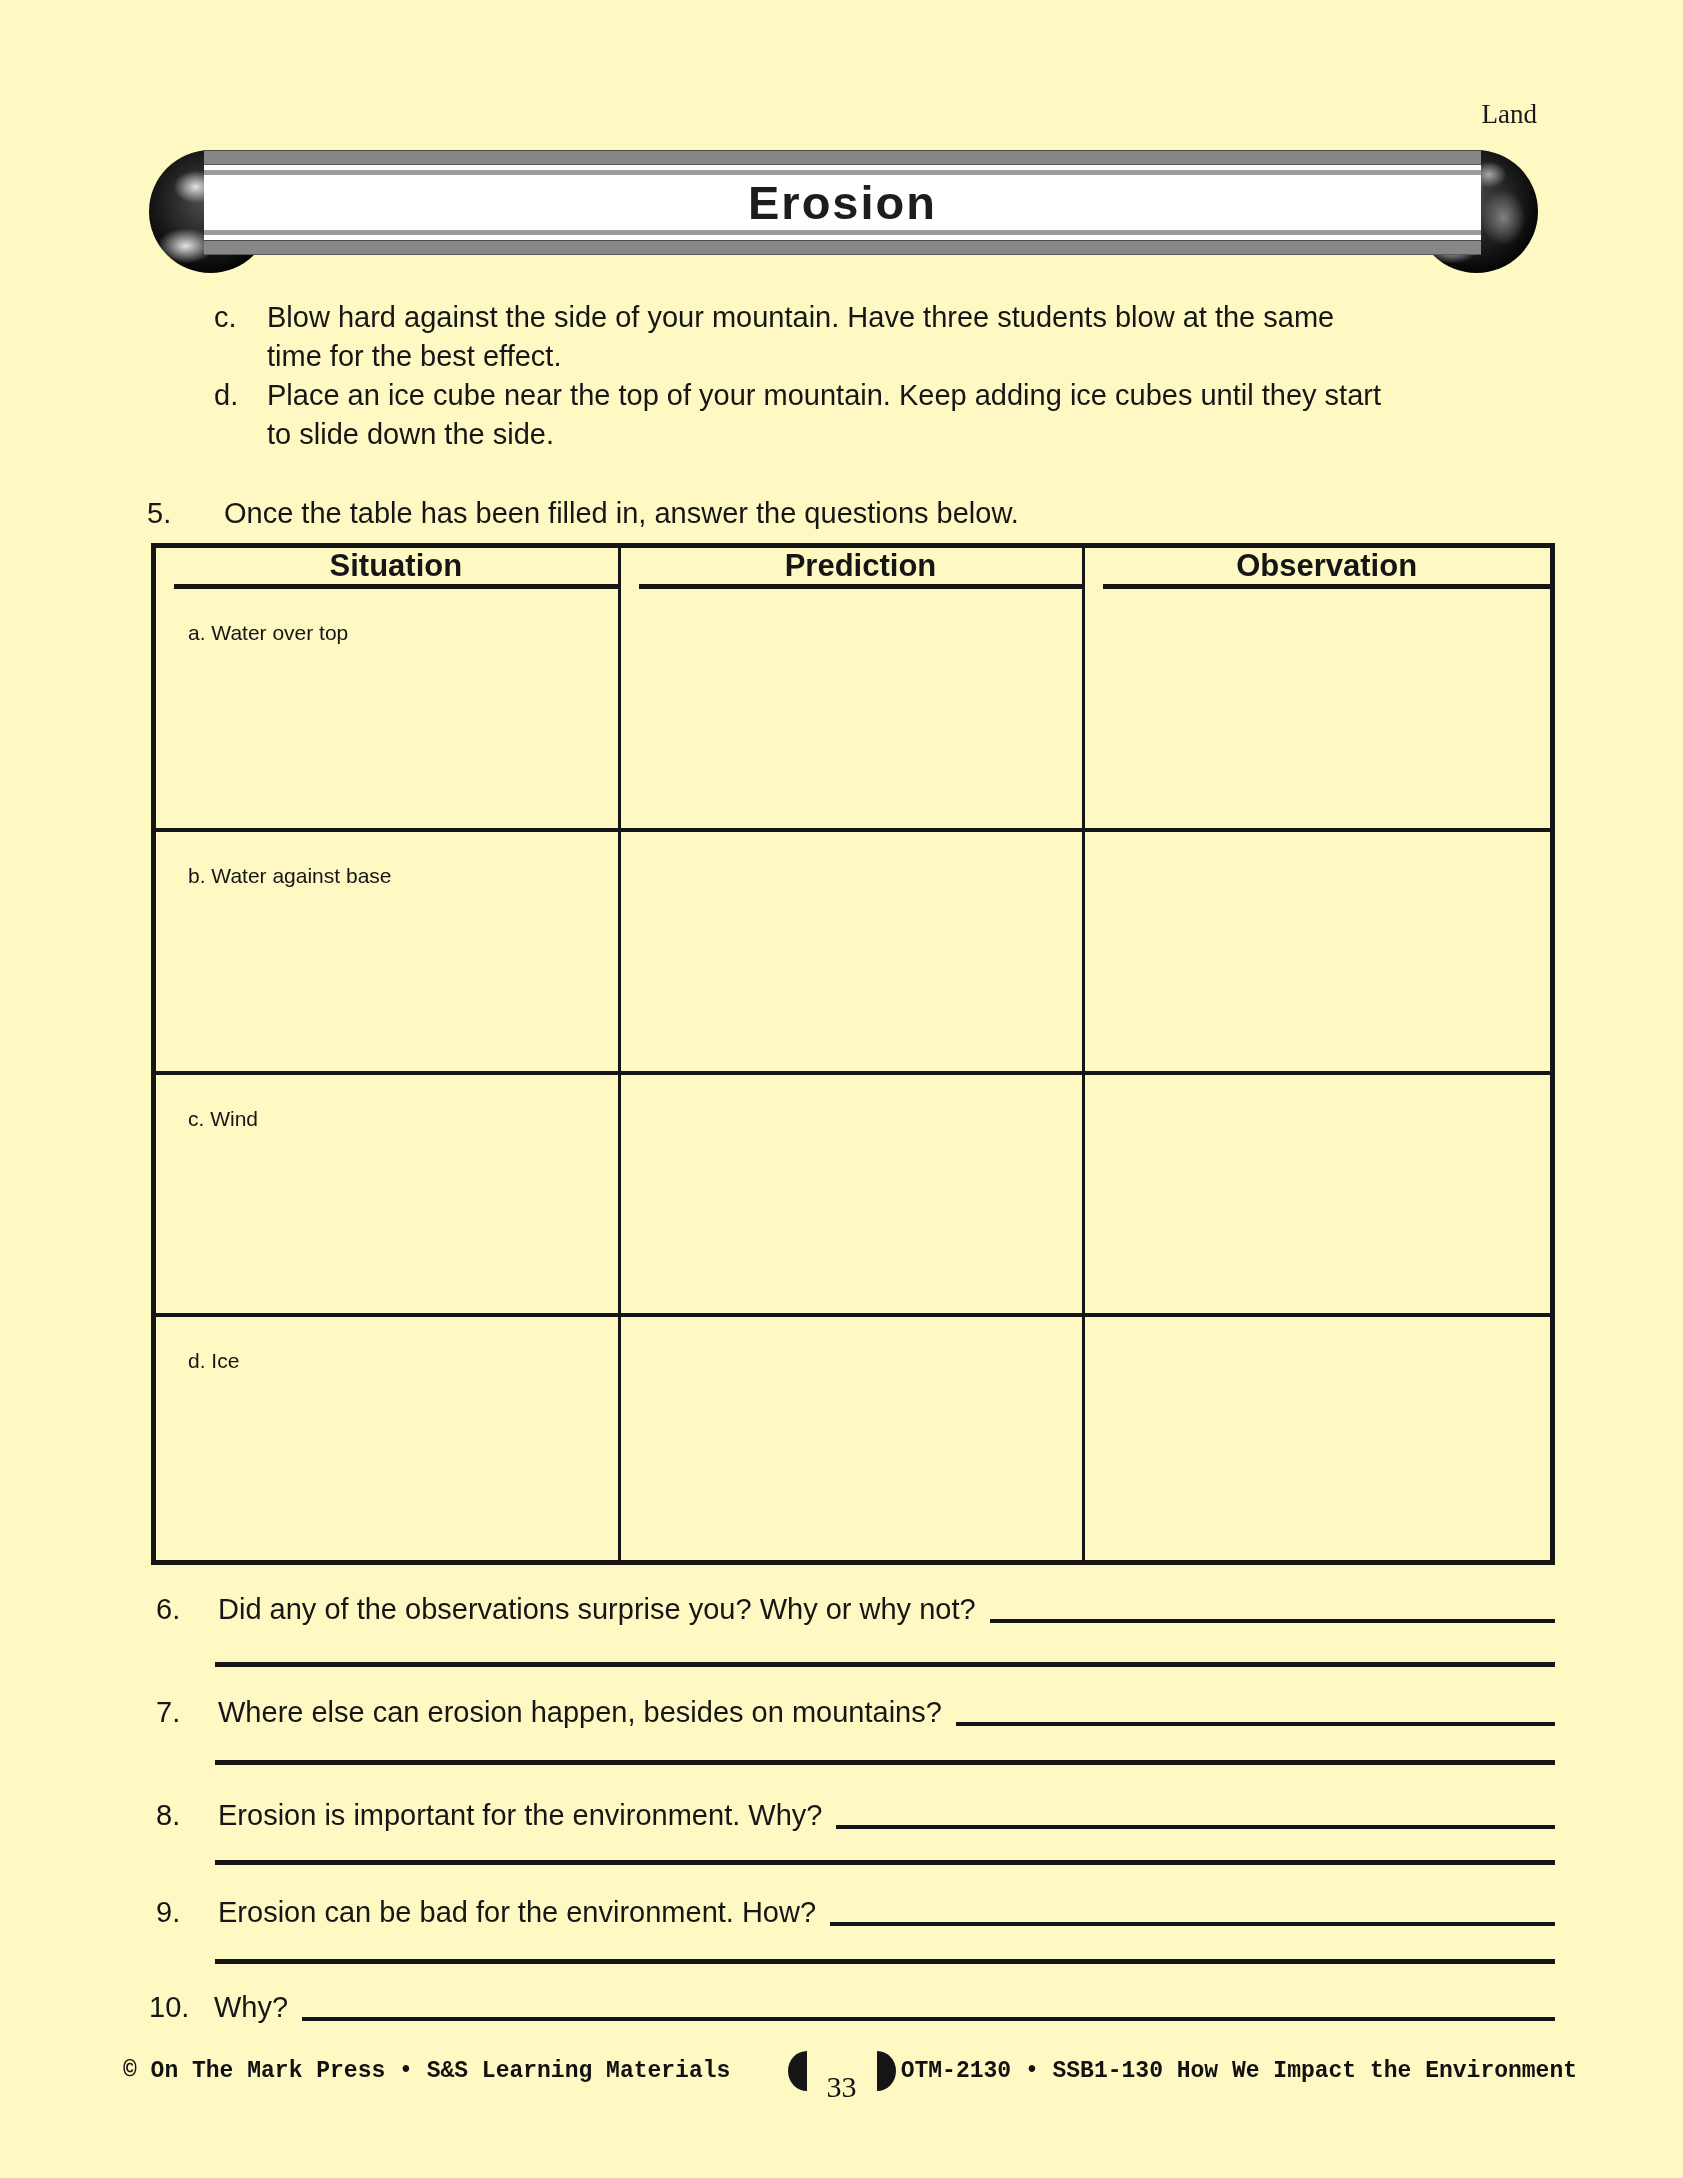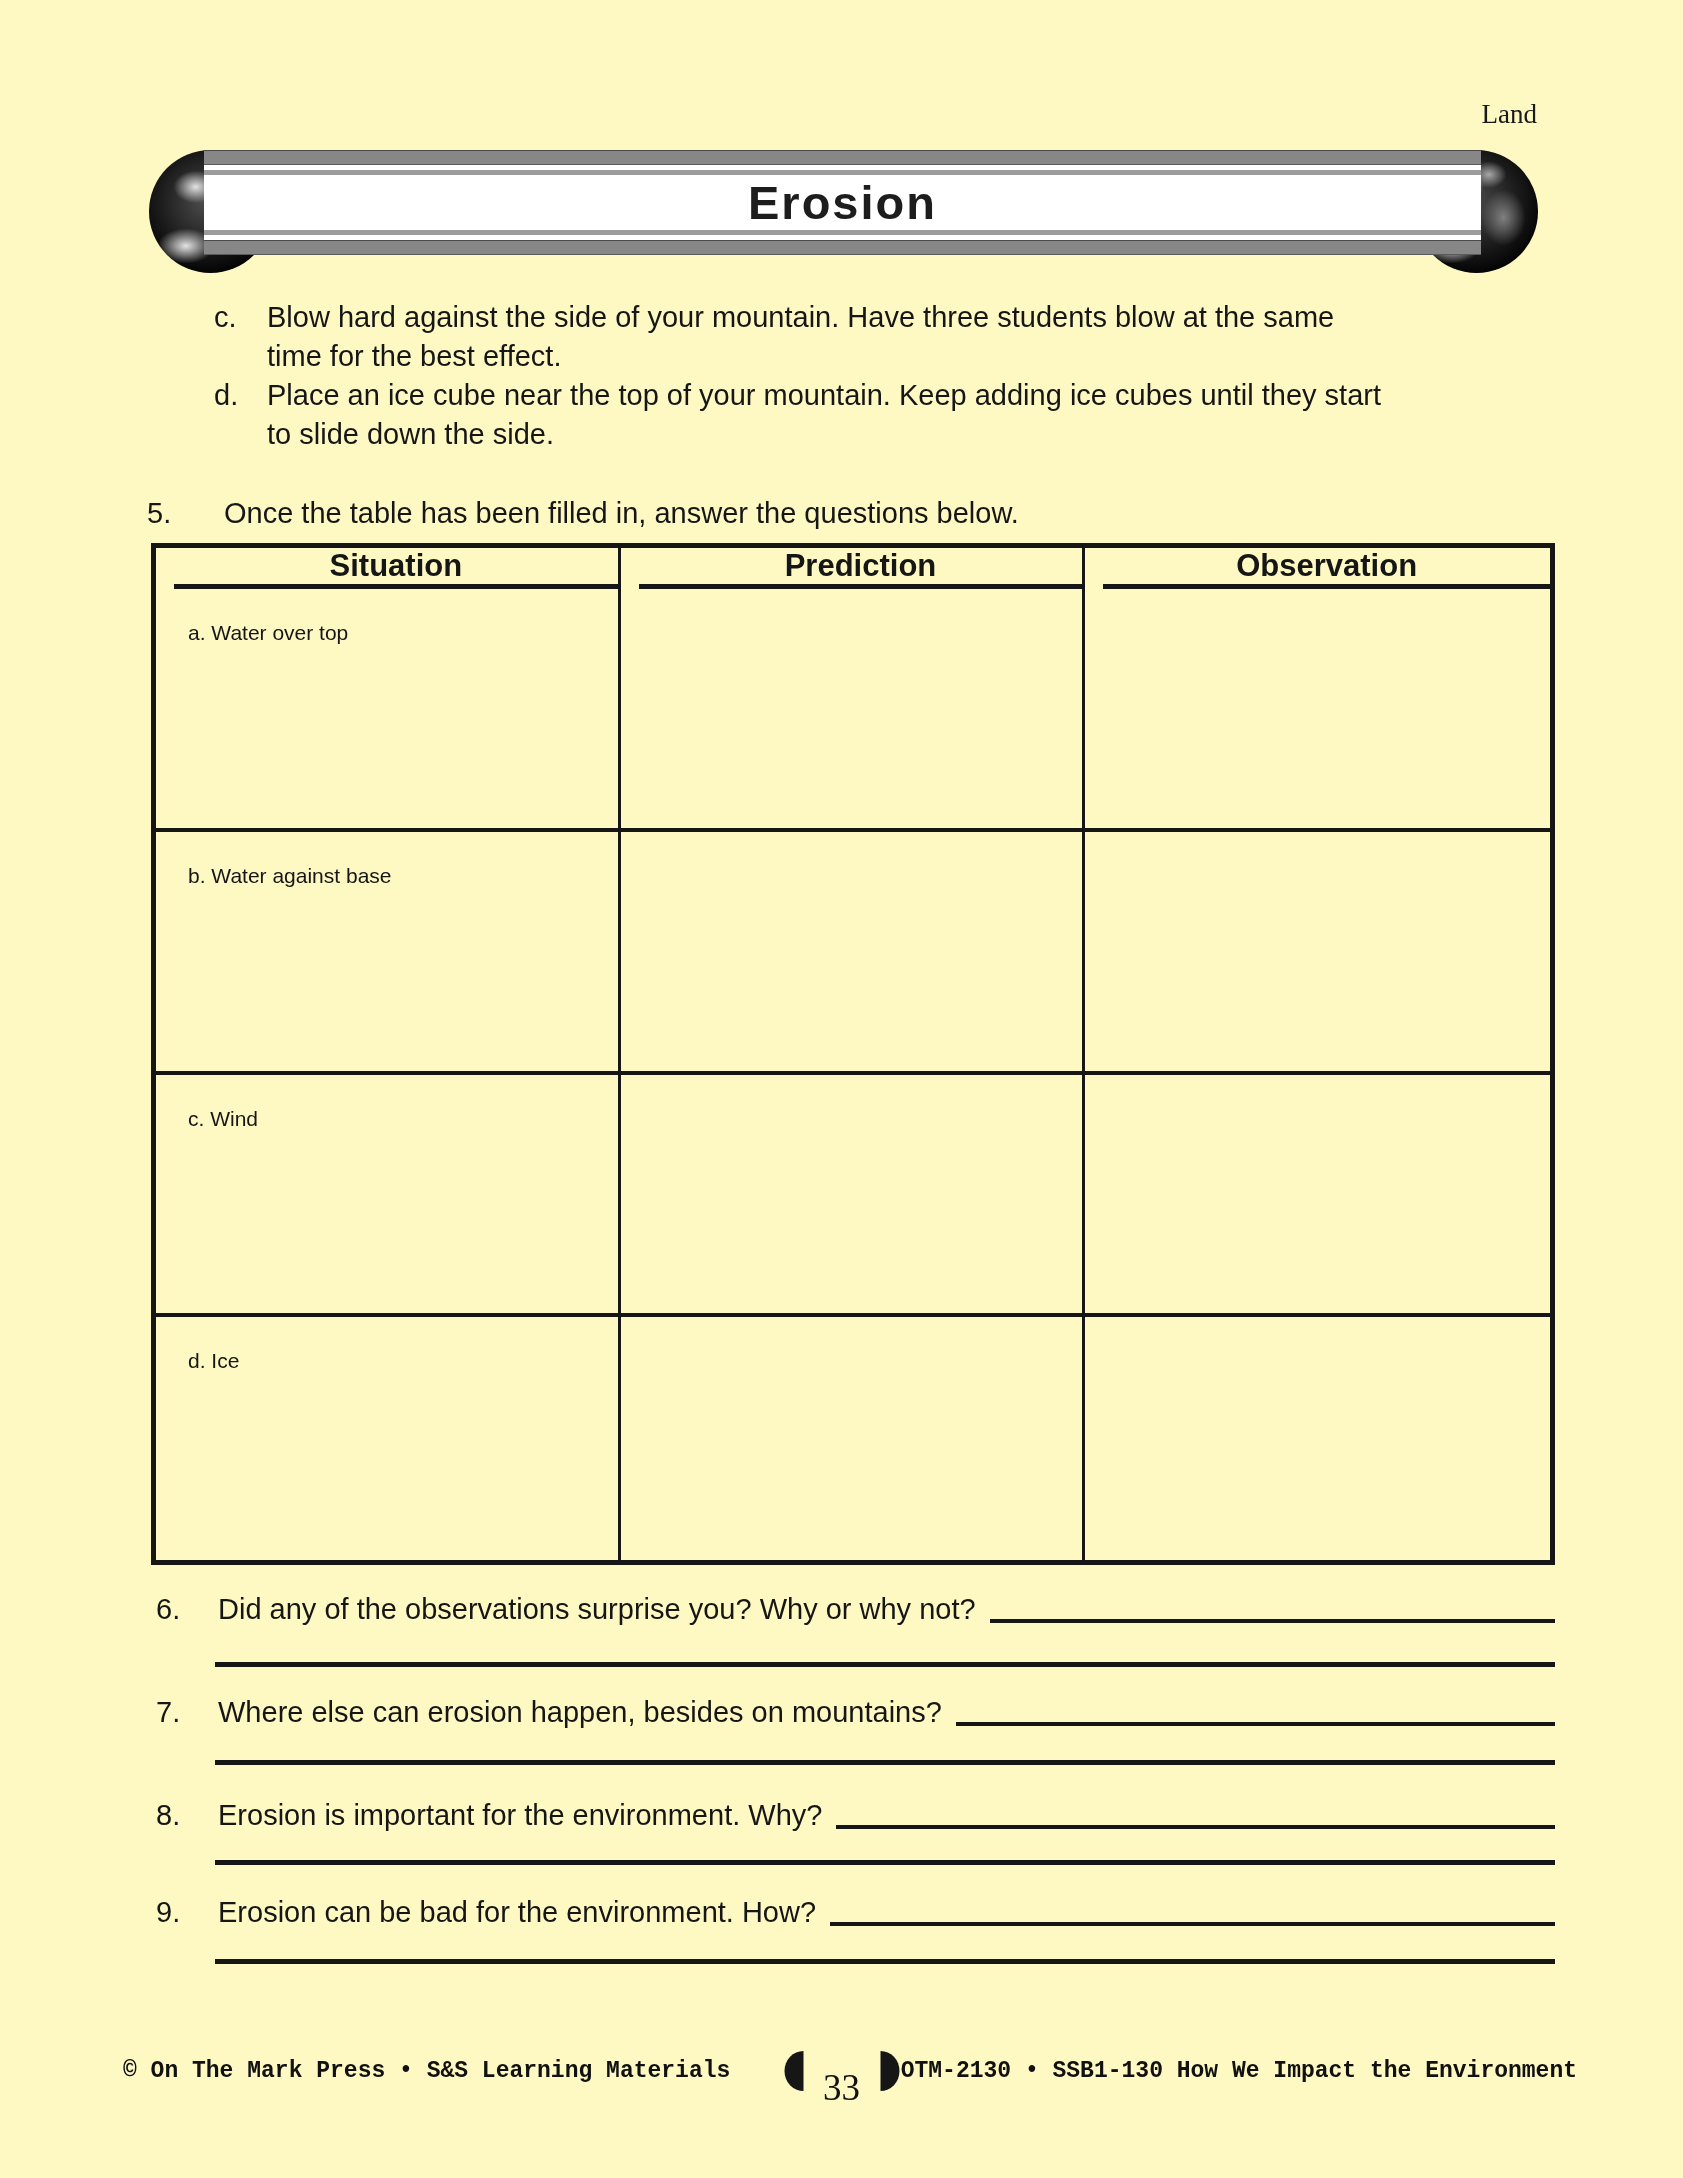--- a/index.html
+++ b/index.html
@@ -84,21 +84,21 @@
   
   .footer {
     position:absolute; left:123px; right:106px; top:2049px; height:44px;
     display:flex; align-items:center; justify-content:space-between;
     font-family:Liberation Mono, monospace; font-weight:bold; font-size:23px; color:#111;
   }
   .pageno-group {
     position:absolute; left:50%; top:2049px; height:44px; transform:translateX(-50%);
     display:flex; align-items:center; gap:20px;
   }
-  .pageno { font-family:"Liberation Serif", serif; font-size:37px; color:#111;margin-top:32px; }
+  .pageno { font-family:"Liberation Serif", serif; font-size:30px; color:#111;margin-top:32px; }
   .halfdisc-left  { width:19px; height:40px; background:#161616; border-radius:19px 0 0 19px / 20px 0 0 20px; }
   .halfdisc-right { width:19px; height:40px; background:#161616; border-radius:0 19px 19px 0 / 0 20px 20px 0; }
 </style>
 </head>
 <body>
 
 <div class="page">
 
   <div class="corner-label">Land</div>
 
@@ -179,20 +179,25 @@
   </div>
   <div class="rule" style="top:1860px;"></div>
 
   <div class="q" style="top:1891px;">
     <span class="q-num">9.</span>
     <span class="q-text">Erosion can be bad for the environment. How?</span>
     <span class="q-line"></span>
   </div>
   <div class="rule" style="top:1959px;"></div>
 
+  <div class="q q10" style="top:1986px;">
+    <span class="q-num">10.</span>
+    <span class="q-text">Why?</span>
+    <span class="q-line"></span>
+  </div>
 
   <div class="footer">
     <span>© On The Mark Press • S&amp;S Learning Materials</span>
     <span>OTM-2130 • SSB1-130 How We Impact the Environment</span>
   </div>
   <div class="pageno-group">
     <span class="halfdisc-left"></span>
     <span class="pageno">33</span>
     <span class="halfdisc-right"></span>
   </div>

